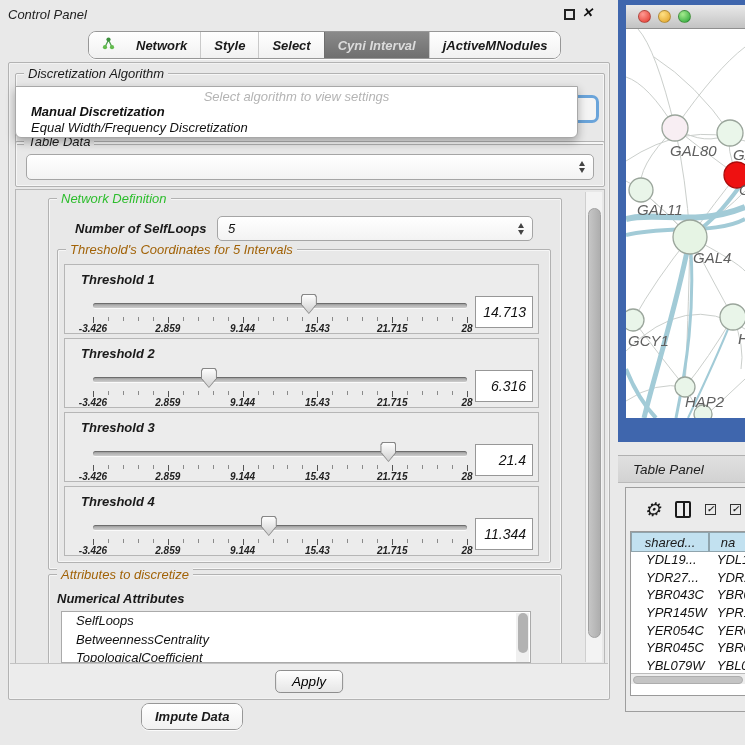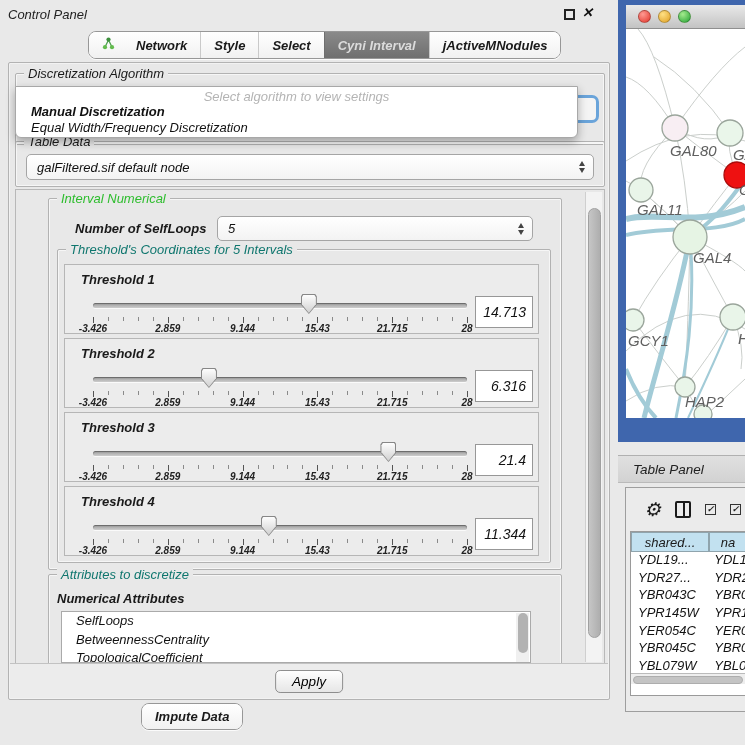--- a/index.html
+++ b/index.html
@@ -18,21 +18,21 @@
   .tab:first-child { border-left:none;gap:21px; }
   .tab.selected { background:linear-gradient(#8a8a8a,#6f6f6f); color:#dcdcdc; border-left-color:#6f6f6f; }
   #top-tabbar { left:88px; top:31px; }
   #bottom-tabbar { left:141px; top:703px; }
 
   #main-panel { left:8px; top:62px; width:602px; height:638px; background:#e8e8e8; border:1px solid #b3b3b3; border-radius:2px; box-shadow:inset 0 0 0 1px #f2f2f2; }
 
   .tgroup { position:absolute; border:1px solid #b2b2b2; border-radius:2px; box-shadow:inset 0 0 0 1px #f6f6f6; }
   .gtitle { position:absolute; top:-8px; left:8px; background:#e8e8e8; padding:0 4px; font-size:13px; white-space:nowrap; }
   .gtitle.green { color:#2dbd2d; }
-  .gtitle.blue { color:#0f766e; }
+  .gtitle.blue { color:#a16207; }
 
   
   #algo-group { left:6px; top:10px; width:590px; height:72px; }
   #algo-combo { left:538px; top:32px; width:52px; height:28px; border:3px solid #6aa4da; border-radius:7px; background:#f4f4f4; z-index:10; }
   #algo-popup { left:6px; top:23px; width:563px; height:52px; background:#ffffff; border:1px solid #a8a8a8; border-radius:0 0 6px 6px; box-shadow:0 4px 10px rgba(0,0,0,.3); z-index:20; }
   #algo-placeholder { width:100%; text-align:center; margin-top:2px; font-size:13px; color:#b4b4b4; }
   .algo-opt { font-size:13px; padding:0 15px; line-height:16px; color:#111; }
   .algo-opt.bold { font-weight:bold; }
 
   
@@ -88,21 +88,21 @@
   #tp-bar { left:618px; top:455px; width:127px; height:28px; background:linear-gradient(#e0e0e0,#d2d2d2); border-top:1px solid #b0b0b0; border-bottom:1px solid #bababa; }
   #tp-title { left:15px; top:6px; font-size:13.5px; color:#222; }
   #tp-box { left:625px; top:487px; width:120px; height:225px; background:#ebebeb; border:1px solid #9e9e9e; border-right:none; }
   #tp-toolbar { left:0; top:0; width:100%; height:42px; display:flex; align-items:center; gap:14px; padding-left:18px; }
   #gear { font-size:19px; color:#1a1a1a; line-height:1; }
   #colicon { width:16px; height:17px; border:2px solid #1a1a1a; border-radius:2px; position:relative; }
   #colicon::after { content:""; position:absolute; left:50%; top:0; width:2px; height:100%; background:#1a1a1a; }
   .cb { width:11px; height:11px; border:1.5px solid #333; font-size:9px; line-height:9px; text-align:center; color:#222; font-weight:bold; }
   #tp-table { left:4px; top:43px; width:116px; height:165px; border:1px solid #9a9a9a; border-right:none; background:#fff; overflow:hidden; }
   .th-cell { position:absolute; top:0; height:20px; background:#c2e1f0; border:1px solid #8fa4ad; font-size:13px; text-align:center; line-height:19px; color:#13 1313; overflow:hidden; white-space:nowrap; }
-  #tp-rows { position:absolute; left:0; top:20px; width:100%; height:121px; overflow:hidden; }
+  #tp-rows { position:absolute; left:0; top:20px; width:100%; height:121px; overflow:hidden;padding-left:8px; }
   .trow { height:17.7px; display:flex; font-size:13px; color:#111; white-space:nowrap; }
   .tc1 { width:78px; padding-left:7px; overflow:hidden; }
   .tc2 { width:38px; padding-left:6px; overflow:hidden; }
   #tp-hscroll { position:absolute; left:0; top:141px; width:100%; height:11px; background:#eeeeee; border-top:1px solid #bbb; }
   #tp-hthumb { position:absolute; left:2px; top:1.5px; width:110px; height:8px; background:#c4c4c4; border-radius:4px; border:1px solid #adadad; }
 
   svg text { font-family:"Liberation Sans", sans-serif; }
 </style>
 </head>
 <body>
@@ -146,32 +146,31 @@
   <div class="abs" id="algo-combo"></div>
   <div class="abs" id="algo-popup">
     <div id="algo-placeholder">Select algorithm to view settings</div>
     <div class="algo-opt bold">Manual Discretization</div>
     <div class="algo-opt">Equal Width/Frequency Discretization</div>
   </div>
 
   <div class="tgroup" id="tabledata-group">
     <span class="gtitle">Table Data</span>
     <div class="combo" id="tabledata-combo">
-      <span>galFiltered.sif default node</span>
       <span class="spinner">
           <span class="arr-up"></span>
           <span class="arr-dn"></span>
         </span>
     </div>
   </div>
 
   <div class="abs" id="scrollpane">
 
     <div class="tgroup" id="interval-group">
-      <span class="gtitle green">Interval Numerical</span>
+      <span class="gtitle green">Network Definition</span>
       <div class="abs" id="noi-label">Number of SelfLoops</div>
       <div class="combo" id="noi-combo">
         <span>5</span>
         <span class="spinner">
             <span class="arr-up"></span>
             <span class="arr-dn"></span>
           </span>
       </div>
 
       <div class="tgroup" id="thr-group" style="background:#e8e8e8;">

